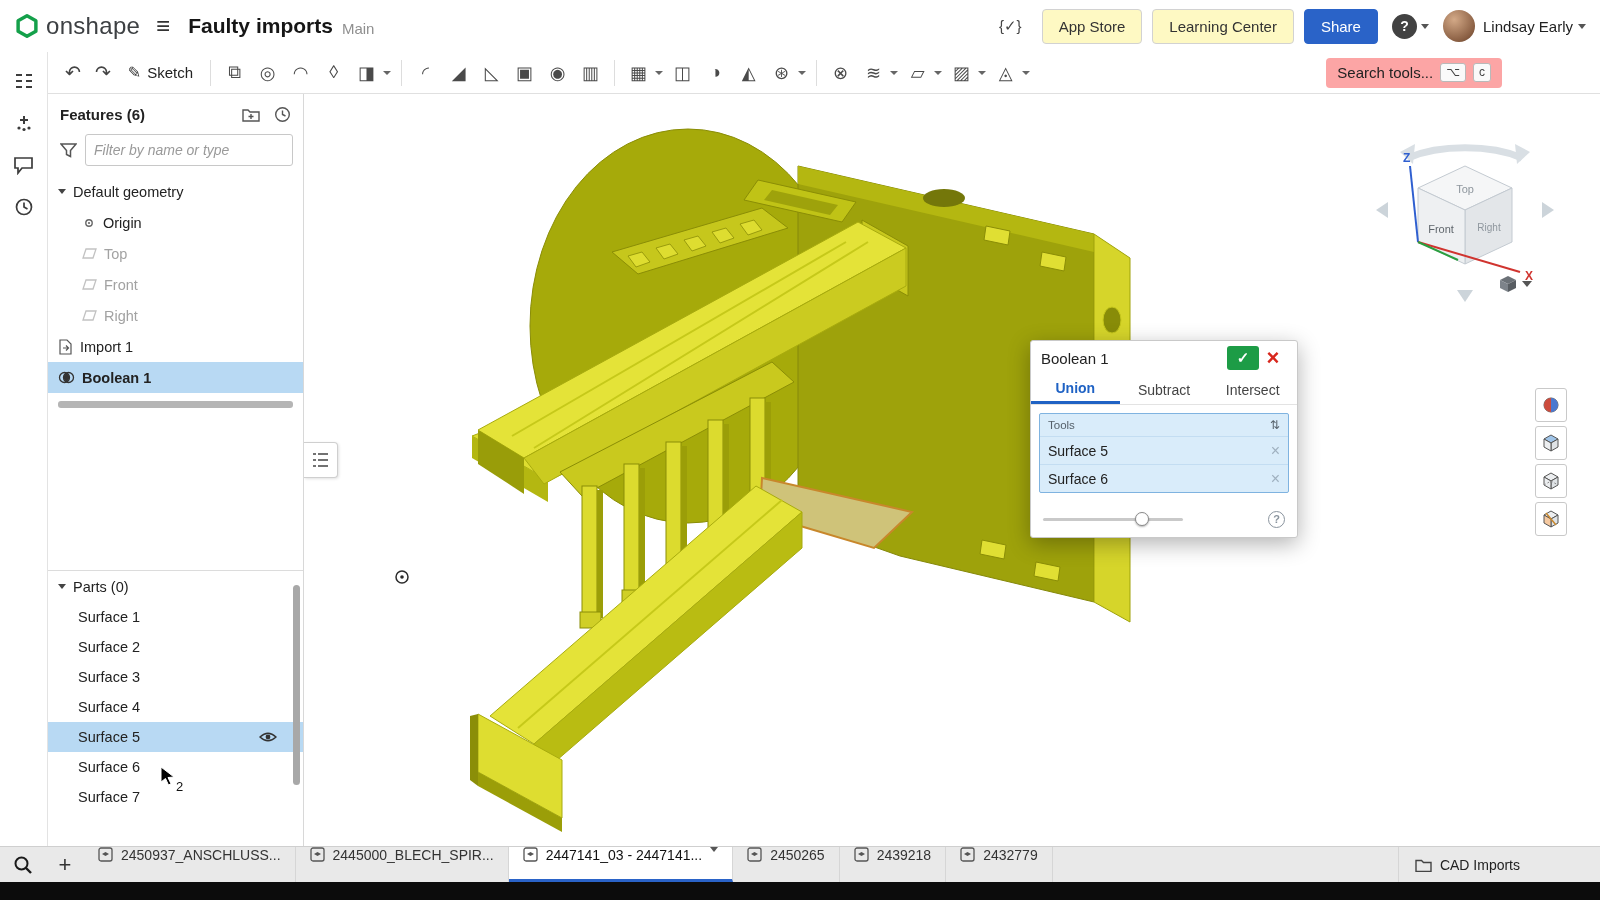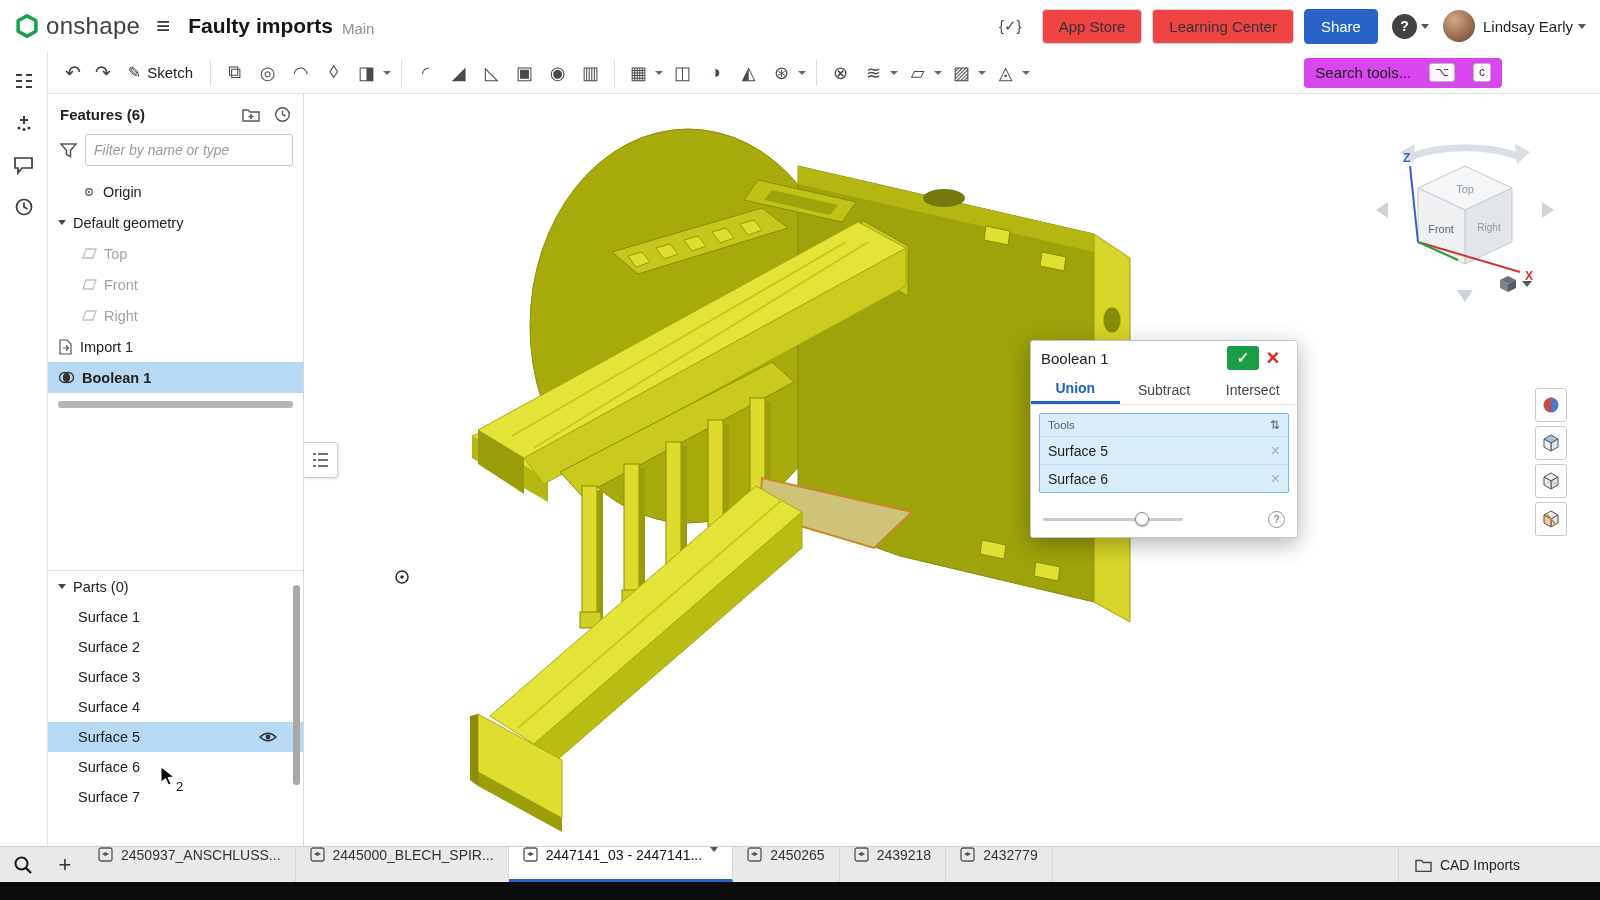--- a/index.html
+++ b/index.html
@@ -8,37 +8,37 @@
 
   
   .header { position:absolute; left:0; top:0; right:0; height:52px; background:#fff; display:flex; align-items:center; padding:0 14px; z-index:20; }
   .logo-wrap { display:flex; align-items:center; gap:6px; }
   .logo-text { font-size:24px; color:#3d4043; letter-spacing:.3px; }
   .hamburger { font-size:24px; color:#333; margin-left:16px; background:none; border:none; cursor:default; }
   .doc-title { font-size:21px; font-weight:bold; color:#161616; margin-left:18px; white-space:nowrap; }
   .doc-sub { font-size:15px; color:#8f8f8f; margin-left:9px; padding-top:5px; }
   .hspacer { flex:1; }
   .fs-icon { font-size:15px; color:#444; margin-right:10px; }
-  .hbtn { height:35px; padding:0 16px; border:1px solid #d2d2d2; border-radius:4px; background:#ef4444; font-size:15px; color:#333; margin-left:10px; font-family:inherit; }
+  .hbtn { height:35px; padding:0 16px; border:1px solid #d2d2d2; border-radius:4px; background:#fef9c3; font-size:15px; color:#333; margin-left:10px; font-family:inherit; }
   .hbtn.share { background:#2a63c8; border-color:#2a63c8; color:#fff;text-align:center; }
   .help-wrap { display:flex; align-items:center; gap:4px; margin-left:14px; }
   .help-circle { width:25px; height:25px; border-radius:50%; background:#424242; color:#fff; display:flex; align-items:center; justify-content:center; font-size:14px; font-weight:bold; }
   .caret { width:0; height:0; border-left:4px solid transparent; border-right:4px solid transparent; border-top:5px solid #555; display:inline-block; }
   .avatar { width:32px; height:32px; border-radius:50%; background:radial-gradient(circle at 35% 30%, #d3a987, #8a5f43 70%, #5d3c28); margin-left:14px; }
   .user-name { font-size:15px; color:#222; margin-left:8px; margin-right:5px; }
 
   
   .toolbar { position:absolute; left:48px; top:52px; right:0; height:42px; background:#fff; border-bottom:1px solid #e0e0e0; display:flex; align-items:center; padding:0 10px; z-index:15; }
   .tbtn { font-size:19px; color:#444; background:none; border:none; padding:0 7px; font-family:inherit; }
   .sketch-btn { display:flex; align-items:center; gap:6px; font-size:15px; color:#222; background:none; border:none; padding:0 10px; font-family:inherit; }
   .skicon { font-size:16px; color:#333; }
   .tsep { width:1px; height:26px; background:#ddd; margin:0 7px; }
   .ticon { width:29px; height:29px; font-size:18px; color:#4a4a4a; display:flex; align-items:center; justify-content:center; position:relative; margin:0 2px; }
   .tcaret { width:0; height:0; border-left:4px solid transparent; border-right:4px solid transparent; border-top:4px solid #666; margin:0 3px 0 0; }
-  .search-tools { margin-left:auto; margin-right:88px; background:#d946ef; border-radius:4px; height:30px; display:flex; align-items:center; gap:18px; padding:0 11px; font-size:15px; color:#222; }
+  .search-tools { margin-left:auto; margin-right:88px; background:#fca5a5; border-radius:4px; height:30px; display:flex; align-items:center; gap:7px; padding:0 11px; font-size:15px; color:#222; }
   .kbd { border:1px solid #b9b9b9; border-radius:3px; background:#fafafa; padding:0 5px; font-size:12px; color:#444; height:19px; line-height:17px; }
 
   
   .rail { position:absolute; left:0; top:52px; width:48px; bottom:54px; background:#fff; border-right:1px solid #e3e3e3; display:flex; flex-direction:column; align-items:center; padding-top:12px; z-index:16; }
   .rail-btn { width:34px; height:34px; display:flex; align-items:center; justify-content:center; margin-bottom:8px; background:none; border:none; }
 
   
   .fpanel { position:absolute; left:48px; top:94px; width:256px; bottom:54px; background:#fff; border-right:1px solid #d8d8d8; z-index:10; }
   .fp-head { display:flex; align-items:center; height:40px; padding:0 12px; }
   .fp-title { font-weight:bold; font-size:15px; color:#222; }
@@ -220,30 +220,30 @@
         </svg>
     </button>
   </div>
   <div class="fp-filter">
     <svg width="17" height="16">
         <path d="M1,2 H16 L10.5,8.5 V14.5 L6.5,12.5 V8.5 Z" fill="none" stroke="#555" stroke-width="1.5"></path>
       </svg>
     <input class="filter-input" placeholder="Filter by name or type" style="">
   </div>
 
+  <div class="trow">
+    <span class="cdown"></span>
+    <span>Default geometry</span>
+  </div>
   <div class="trow child">
     <svg width="14" height="14">
         <circle cx="7" cy="7" r="3.2" fill="none" stroke="#666" stroke-width="1.4"></circle>
         <circle cx="7" cy="7" r="1.1" fill="#666"></circle>
       </svg>
     <span>Origin</span>
-  </div>
-  <div class="trow">
-    <span class="cdown"></span>
-    <span>Default geometry</span>
   </div>
   <div class="trow child ghost">
     <svg width="15" height="11">
         <polygon points="4,1 14,1 11,10 1,10" fill="none" stroke="#c2c2c2" stroke-width="1.3"></polygon>
       </svg>
     <span>Top</span>
   </div>
   <div class="trow child ghost">
     <svg width="15" height="11">
         <polygon points="4,1 14,1 11,10 1,10" fill="none" stroke="#c2c2c2" stroke-width="1.3"></polygon>

